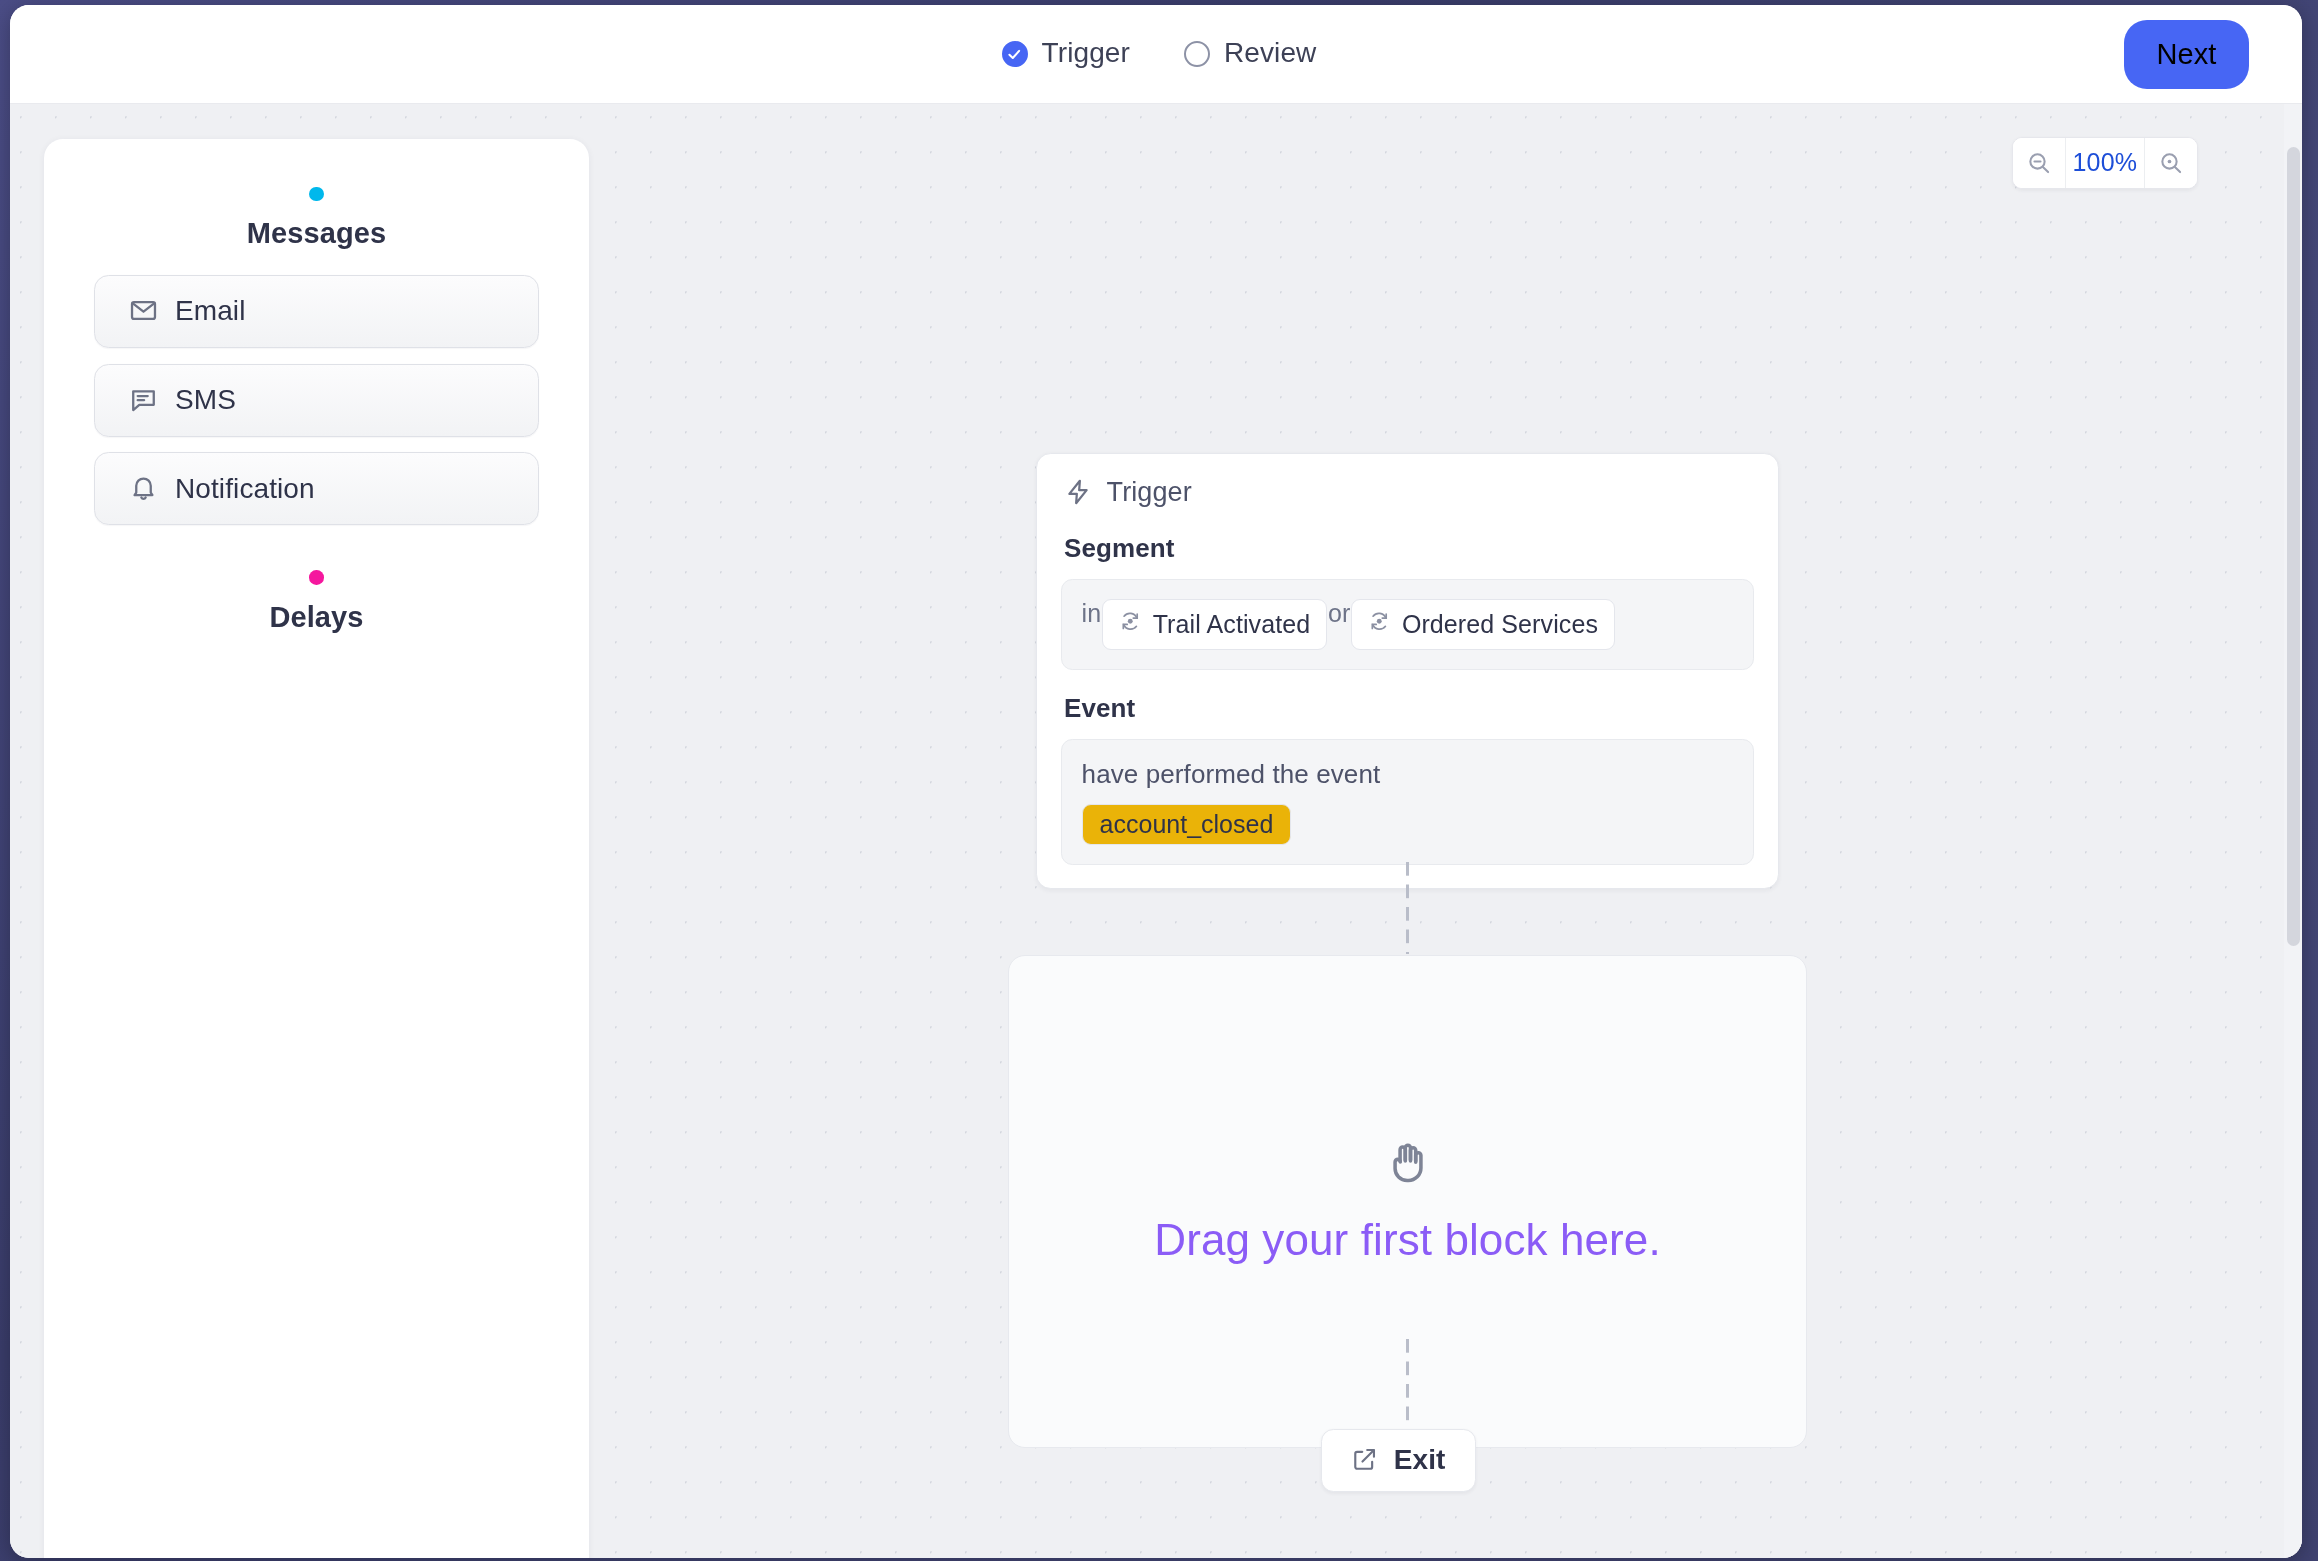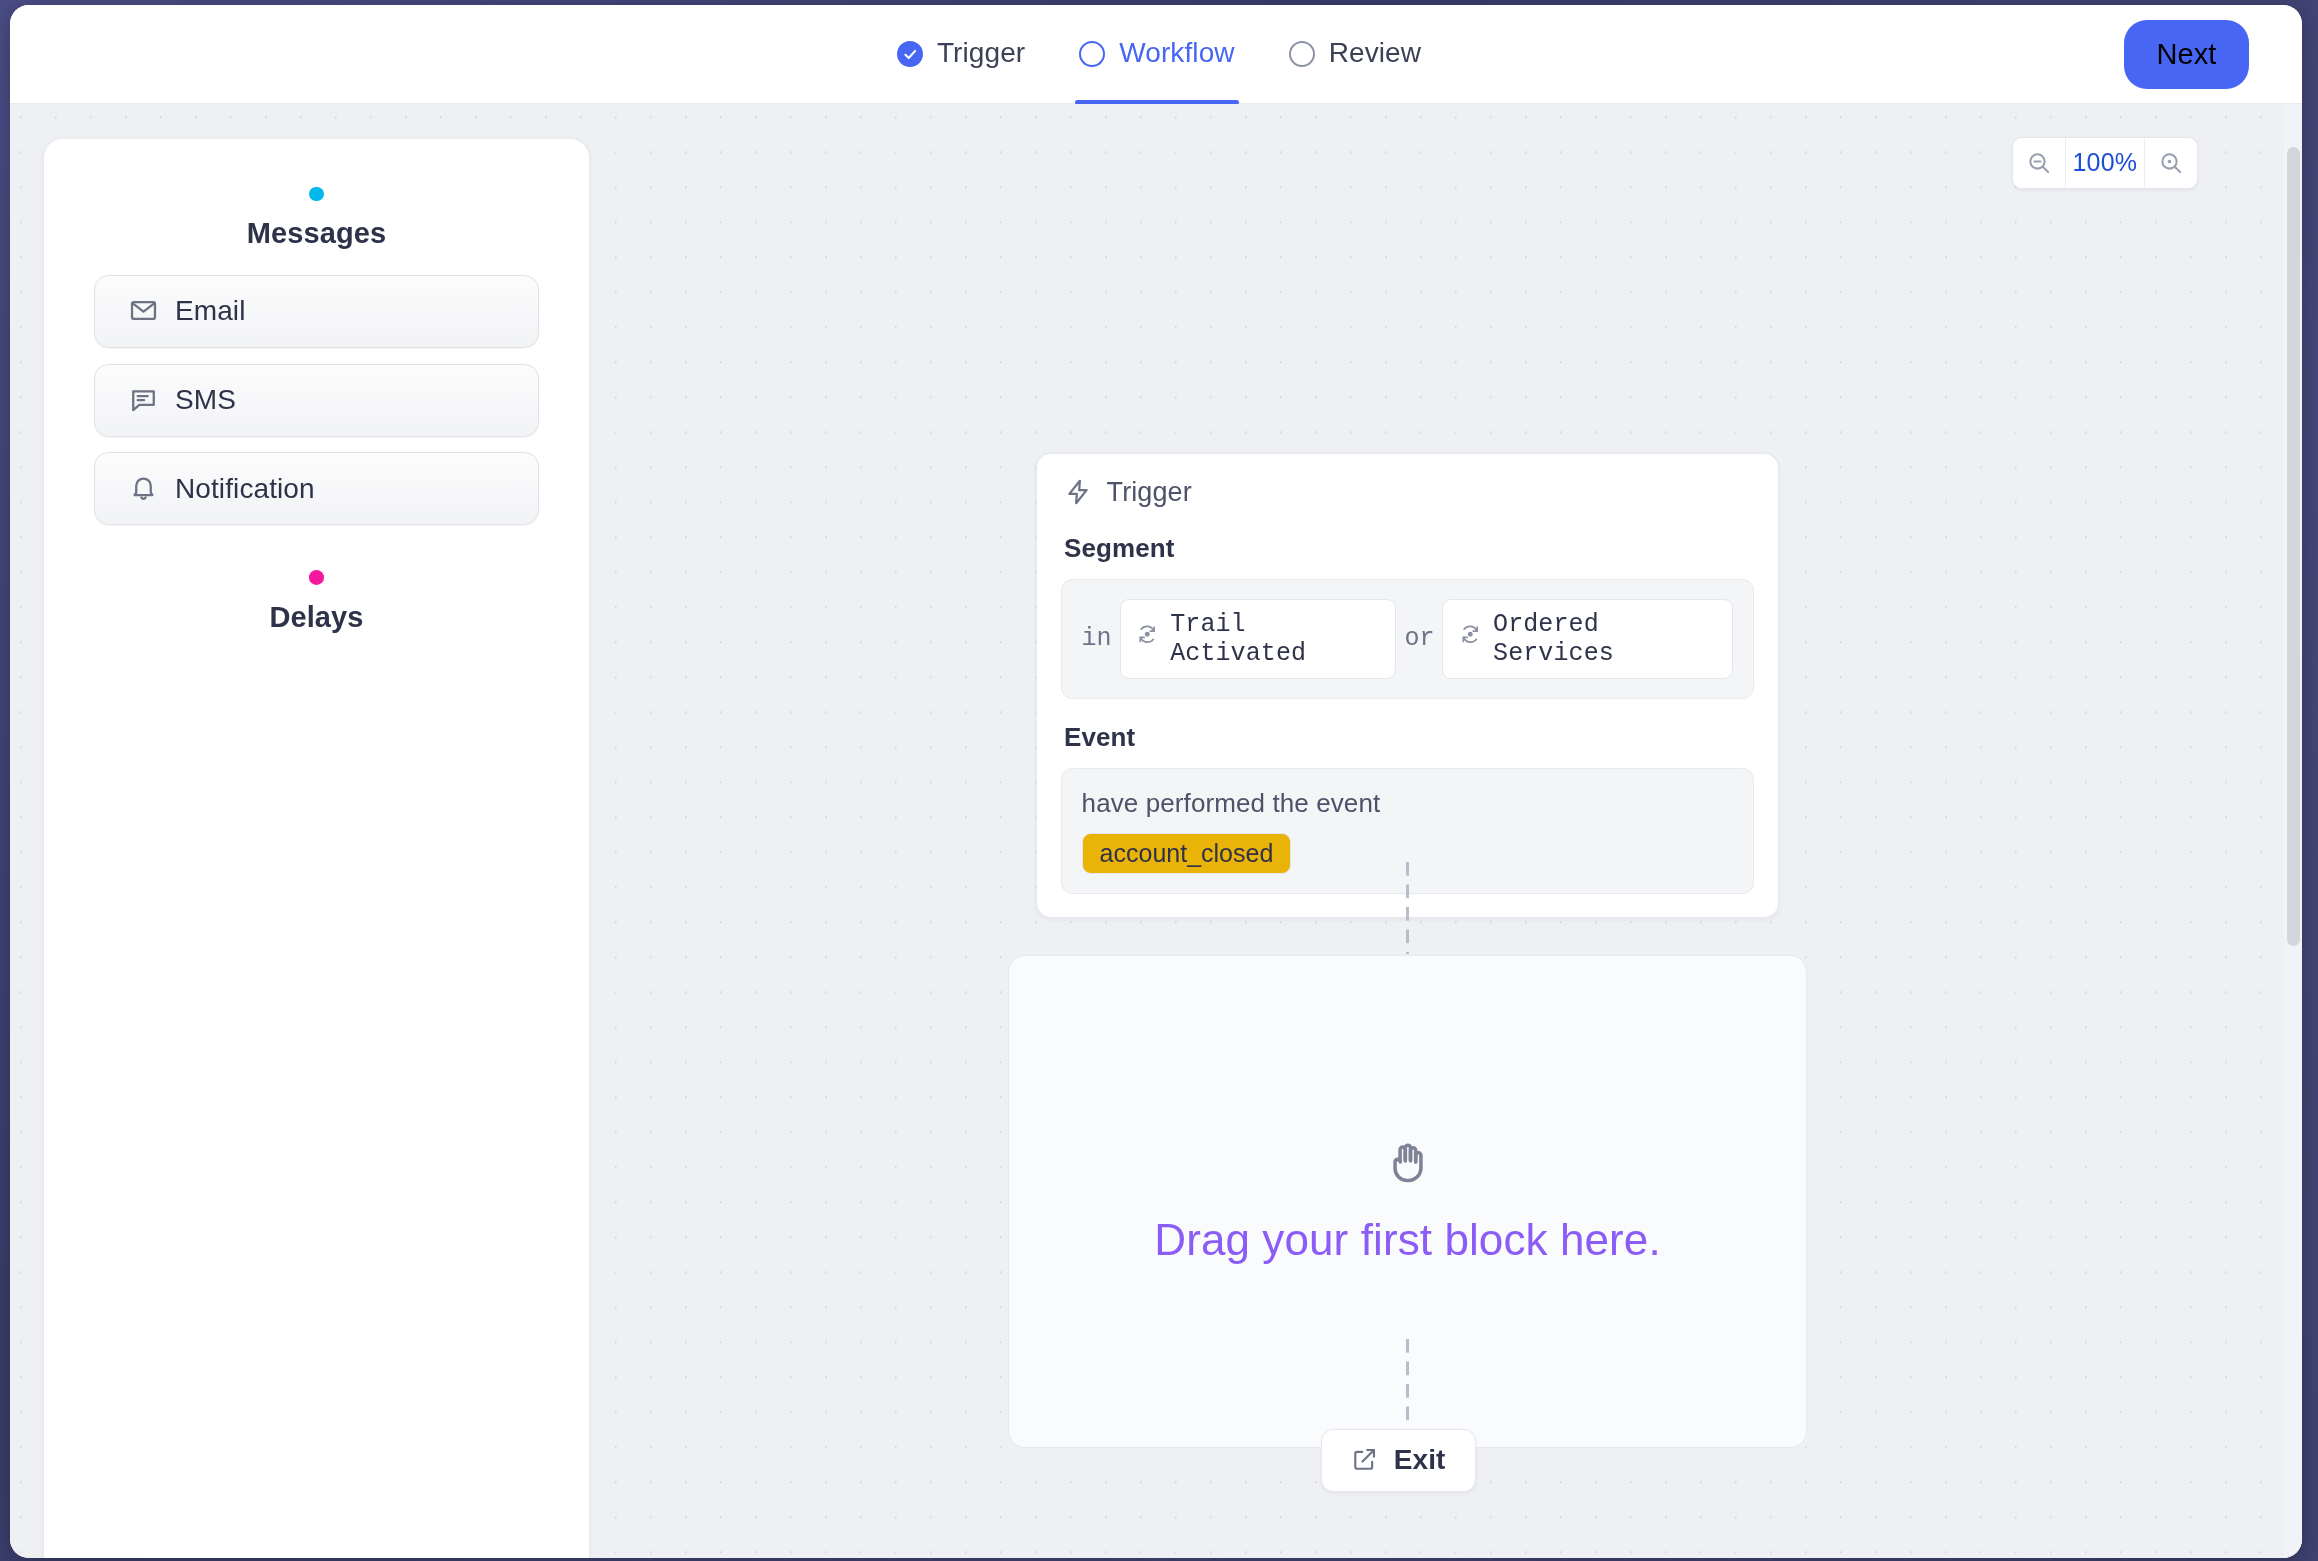--- a/index.html
+++ b/index.html
@@ -258,23 +258,22 @@
     background: #f4f5f7;
     border: 1.7px solid #e8eaee;
     border-radius: 11.3px;
     padding: 19px 20px;
     margin-bottom: 23.6px;
   }
   .field-box:last-child { margin-bottom: 0; }
 
   .segment-row {
     display: flex;
-    align-items: center;
-    gap: 8px;
-    font-family: Liberation Mono, monospace;
+    align-items: flex-start;
+    gap: 1px;
   }
   .conj {
     font-size: 25px;
     color: #6d7388;
   }
   .chip {
     display: inline-flex;
     align-items: center;
     gap: 11.3px;
     background: #ffffff;
@@ -392,24 +391,20 @@
 
         <div class="step">
           <span class="step-dot done">
             <svg width="14.6" height="14.6" viewBox="0 0 24 24" fill="none" stroke="#ffffff" stroke-width="3.4" stroke-linecap="round" stroke-linejoin="round">
               <polyline points="4,12.8 9.5,18 20,6.4"></polyline>
             </svg>
           </span>
           <span class="step-label">Trigger</span>
         </div>
 
-        <div class="step active">
-          <span class="step-dot current"></span>
-          <span class="step-label">Workflow</span>
-        </div>
 
         <div class="step">
           <span class="step-dot"></span>
           <span class="step-label">Review</span>
         </div>
 
       </div>
 
       <button id="next-button">Next</button>
     </div>

